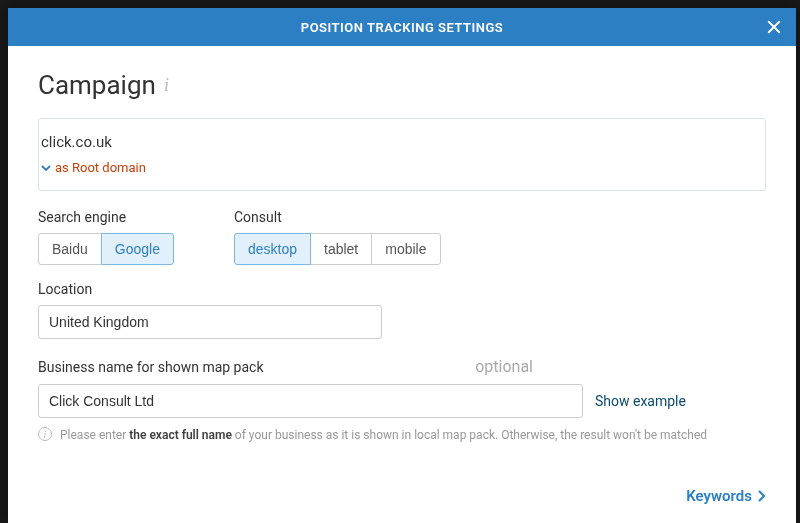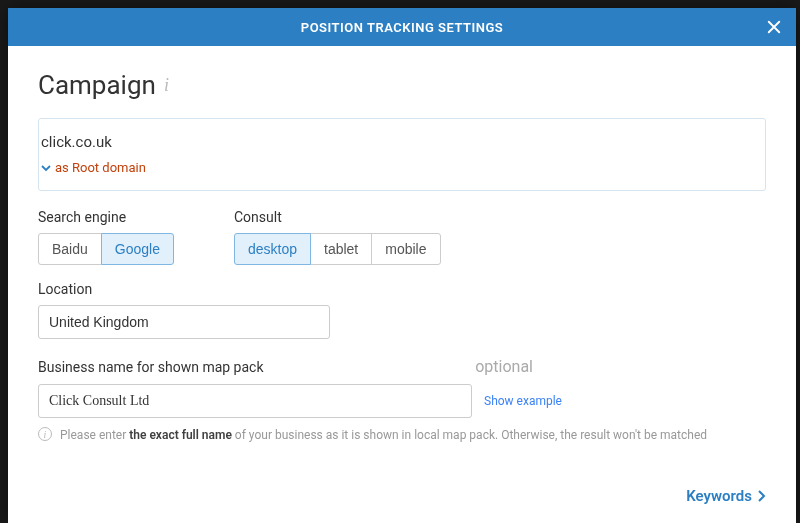--- a/index.html
+++ b/index.html
@@ -107,47 +107,47 @@
   .seg-btn:first-child { margin-left: 0; border-radius: 3px 0 0 3px; }
   .seg-btn:last-child { border-radius: 0 3px 3px 0; }
   .seg-btn.active {
     background: #e2f0fb;
     border-color: #7fb7e2;
     color: #2c7fc3;
     position: relative;
     z-index: 1;
   }
   .text-input {
-    width: 292px;
+    width: 344px;
     border: 1px solid #ccc;
     border-radius: 3px;
     padding: 8px 10px;
     font-size: 14px;
     color: #333;
   }
   .biz-row {
     display: flex;
     align-items: center;
     gap: 12px;
   }
-  .biz-input { width: 434px; font-family: Liberation Serif, serif; }
+  .biz-input { width: 545px; }
   .biz-label-row {
     display: flex;
     align-items: baseline;
     width: 495px;
     justify-content: space-between;
     margin-bottom: 8px;
   }
   .optional-tag {
     font-size: 16px;
     color: #aaa;
   }
   .show-example {
-    color: #3b82f6;
-    font-size: 12px;
+    color: #0c4a6e;
+    font-size: 14px;
     cursor: pointer;
   }
   .hint {
     margin-top: 8px;
     font-size: 12px;
     color: #999;
     display: flex;
     gap: 8px;
     line-height: 1.5;
   }

